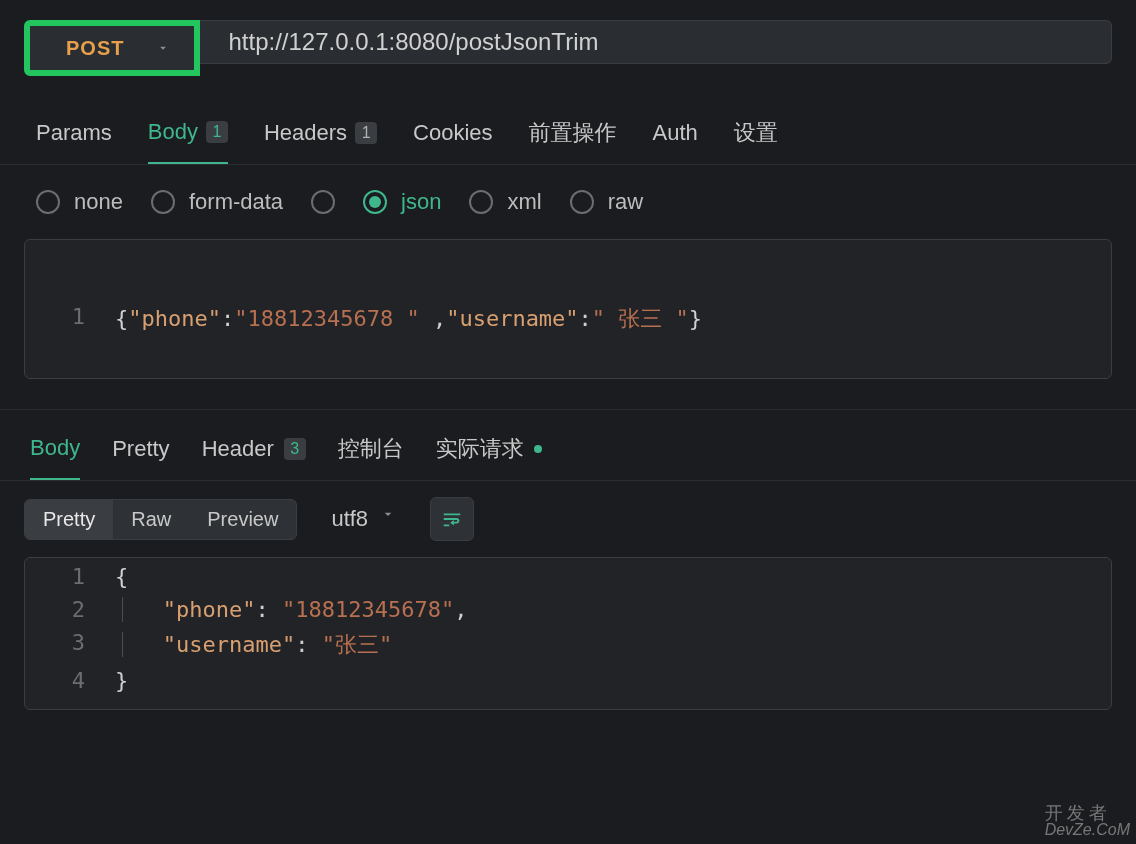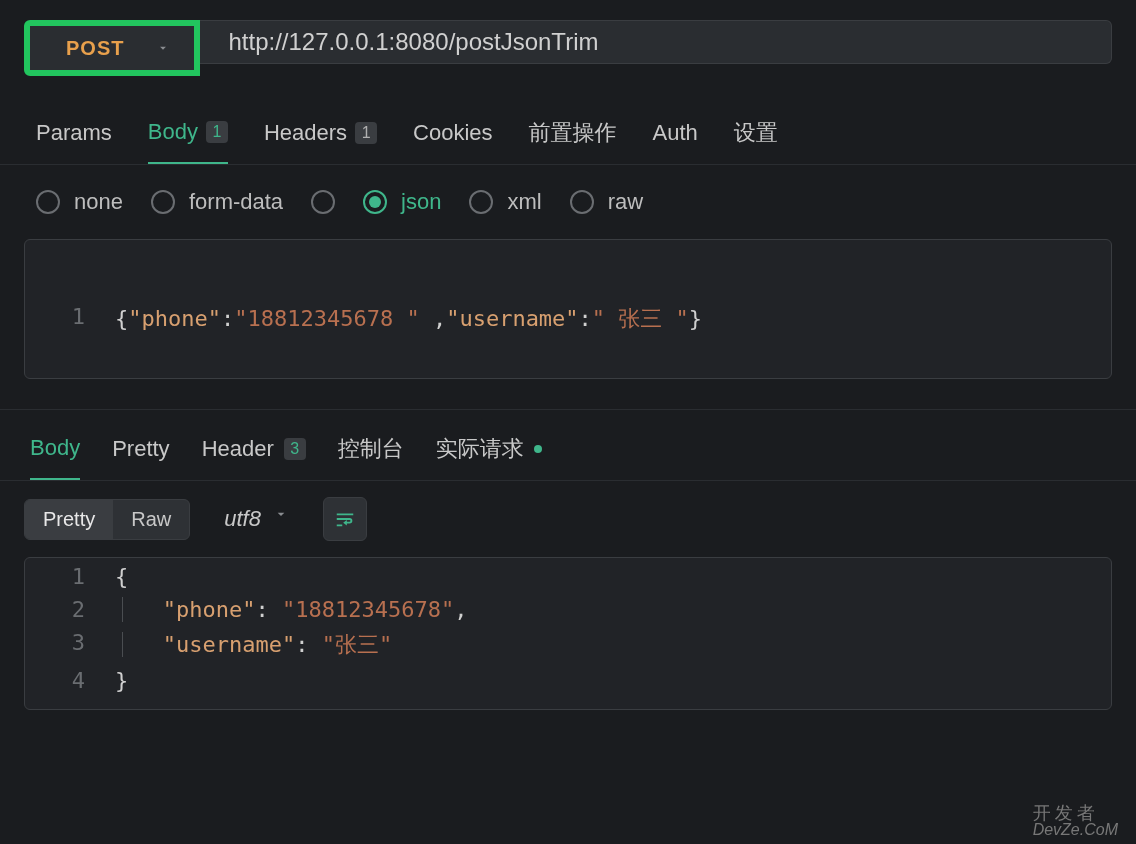--- a/index.html
+++ b/index.html
@@ -209,21 +209,20 @@
 .btn-group .seg.active {
   background: #3a3d41;
   color: #e8e8e8;
 }
 .enc-select {
   display: flex;
   gap: 12px;
   font-size: 22px;
   color: #c8c8c8;
   padding: 0 8px;
-  font-style: italic;
 }
 .wrap-btn {
   width: 44px; height: 44px;
   background: #2e3135;
   border: 1px solid #3a3d41;
   border-radius: 6px;
   display: flex;
   align-items: center;
   justify-content: center;
 }
@@ -246,21 +245,21 @@
   border-left: 1px solid #4a4d51;
   padding-left: 0;
   margin-left: 7px;
 }
 .resp-key { color: #d8a070; }
 .resp-val { color: #b87050; }
 .resp-brace { color: #d0d0d0; }
 
 .watermark {
   position: absolute;
-  right: 18px;
+  right: 6px;
   bottom: 6px;
   color: #777;
   font-size: 18px;
   font-family: Arial, sans-serif;
   line-height: 1;
   text-align: left;
   pointer-events: none;
 }
 .watermark .l1 { letter-spacing: 4px; }
 .watermark .l2 { font-style: italic; font-size: 16px; }
@@ -358,20 +357,21 @@
     <div class="resp-tab">
       <span>实际请求</span>
       <span class="dot-green"></span>
     </div>
   </div>
 
   <div class="resp-toolbar">
     <div class="btn-group">
       <div class="seg active">Pretty</div>
       <div class="seg">Raw</div>
+      <div class="seg">Preview</div>
     </div>
     <div class="enc-select">
       <span>utf8</span>
       <svg class="chevron-down" viewBox="0 0 24 24" style="width:16px;height:16px;">
           <path d="M7 10l5 5 5-5z"></path>
         </svg>
     </div>
     <div class="wrap-btn">
       <svg class="wrap-icon" viewBox="0 0 24 24">
           <path d="M3 6h18v2H3zM3 11h14a3 3 0 010 6h-3v2l-4-3 4-3v2h3a1 1 0 000-2H3zM3 18h6v2H3z"></path>

